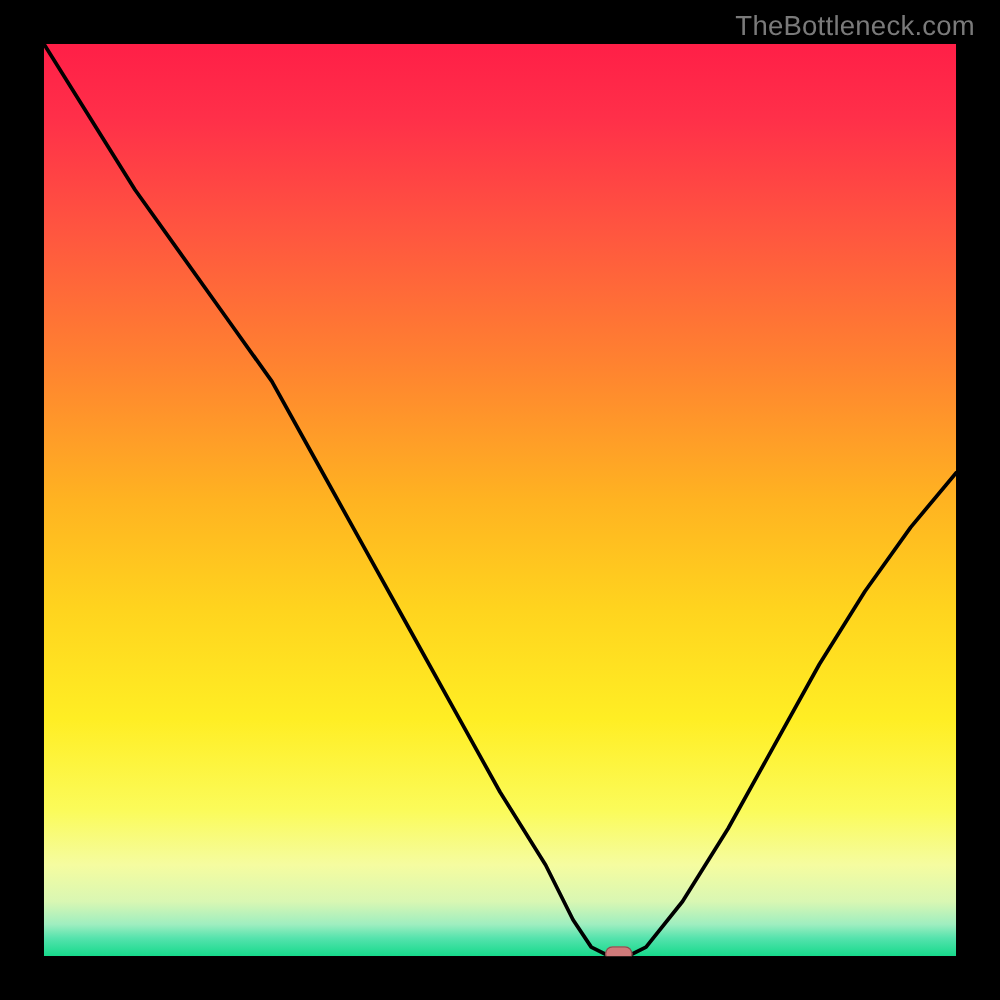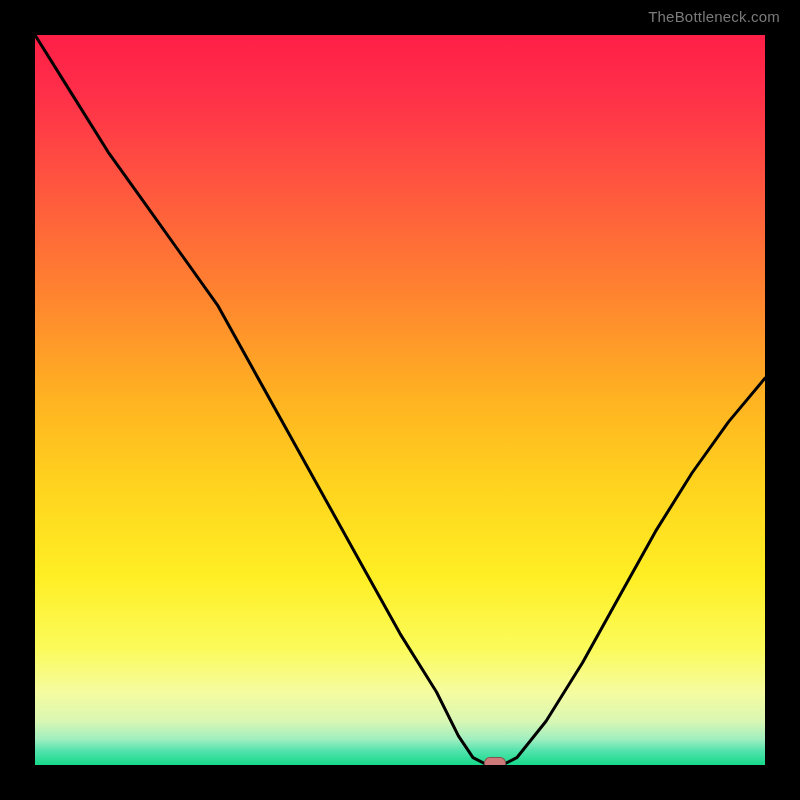--- a/index.html
+++ b/index.html
@@ -38,21 +38,21 @@
     height: 12px;
     border-radius: 6px;
     background: #cf7a7a;
     box-shadow: 0 0 0 1px rgba(0,0,0,0.35) inset;
   }
   .watermark {
     position: absolute;
     top: 8px;
     right: 20px;
     font-family: Arial, Helvetica, sans-serif;
-    font-size: 15px;
+    font-size: 22px;
     color: #7a7a7a;
     letter-spacing: 0.2px;
     text-align: right;
   }
 </style>
 </head>
 <body>
 <div class="frame">
   <div class="plot">
     <svg class="gradient" viewBox="0 0 730 730" preserveAspectRatio="none">

